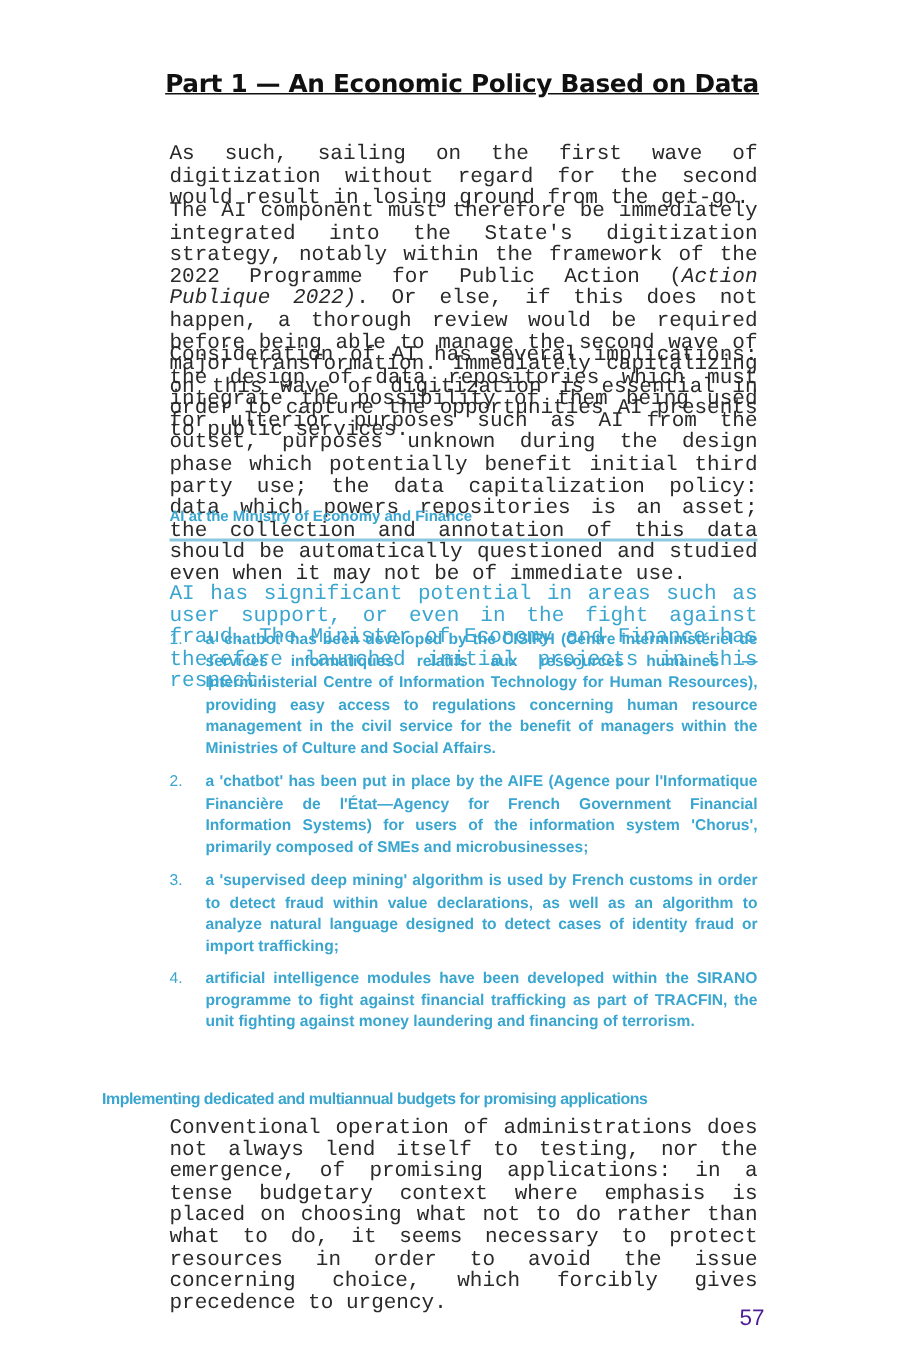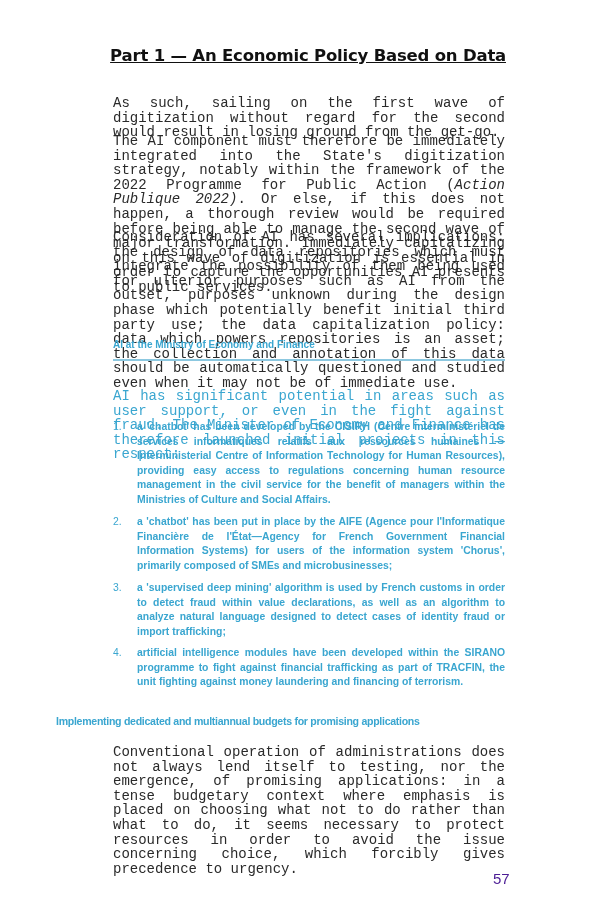--- a/index.html
+++ b/index.html
@@ -5,21 +5,21 @@
   html, body { margin: 0; padding: 0; background: #ffffff; }
   body { width: 600px; height: 900px; position: relative; overflow: hidden; font-family: "Liberation Sans", "DejaVu Sans", sans-serif; }
   .page-title { position: absolute; right: 94px; top: 46px; font-family: "DejaVu Sans", sans-serif; font-weight: bold; font-size: 16.5px; color: #111; letter-spacing: -0.2px; margin: 0; text-decoration: underline; }
   .body-text { position: absolute; left: 113px; width: 392px; font-size: 14px; line-height: 14.6px; color: #2a2a2a; text-align: justify; margin: 0; font-family: Liberation Mono, monospace; }
   .accent { color: #3aa6d0; margin-top: 20px; }
   .section-heading { position: absolute; left: 113px; top: 339px; font-size: 10px; font-weight: bold; color: #3aa6d0; margin: 0; }
   .section-rule { position: absolute; left: 113px; top: 359px; width: 392px; height: 2px; background: #8cc8e0; }
   .list-item { position: absolute; left: 113px; width: 392px; font-size: 10.4px; line-height: 14.6px; color: #3aa6d0; }
   .list-num { position: absolute; left: 0; top: 0; width: 20px; }
   .list-text { margin-left: 24px; text-align: justify; font-weight: bold; }
-  .subheading { position: absolute; left: 56px; top: 715px; font-size: 10.6px; font-weight: bold; color: #3aa6d0; letter-spacing: -0.3px; margin: 0; text-align: right; }
+  .subheading { position: absolute; left: 56px; top: 715px; font-size: 10.6px; font-weight: bold; color: #3aa6d0; letter-spacing: -0.3px; margin: 12px; text-align: right; }
   .page-number { position: absolute; left: 493px; top: 870px; font-size: 15px; color: #4c1d95; }
 </style>
 </head>
 <body>
 
 <h1 class="page-title">Part 1 — An Economic Policy Based on Data</h1>
 
 <p class="body-text" style="top:96px;">As such, sailing on the first wave of digitization without regard for the second would result in losing ground from the get-go.</p>
 
 <p class="body-text" style="top:134px;"><span>The AI component must therefore be immediately integrated into the State's digitization strategy, notably within the framework of the 2022 Programme for Public Action (</span><i>Action Publique 2022)</i><span>. Or else, if this does not happen, a thorough review would be required before being able to manage the second wave of major transformation. Immediately capitalizing on this wave of digitization is essential in order to capture the opportunities AI presents to public services.</span></p>

